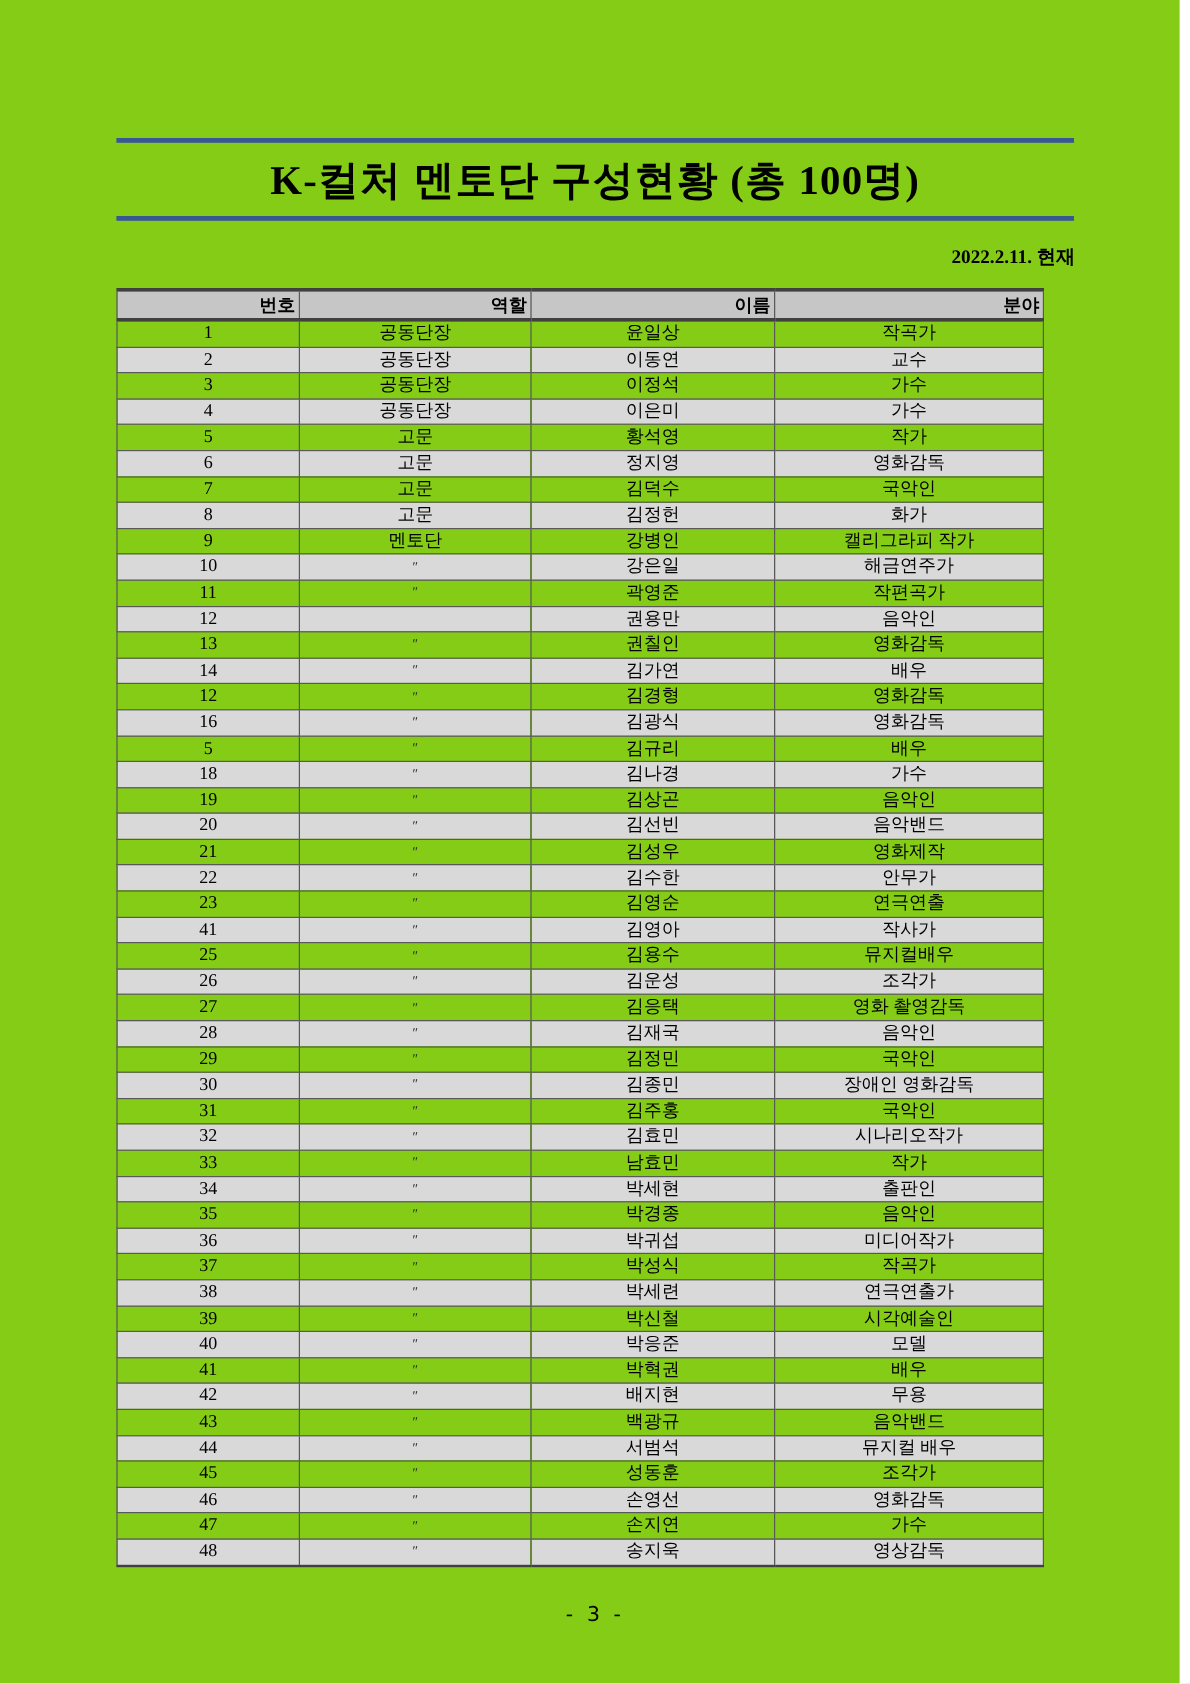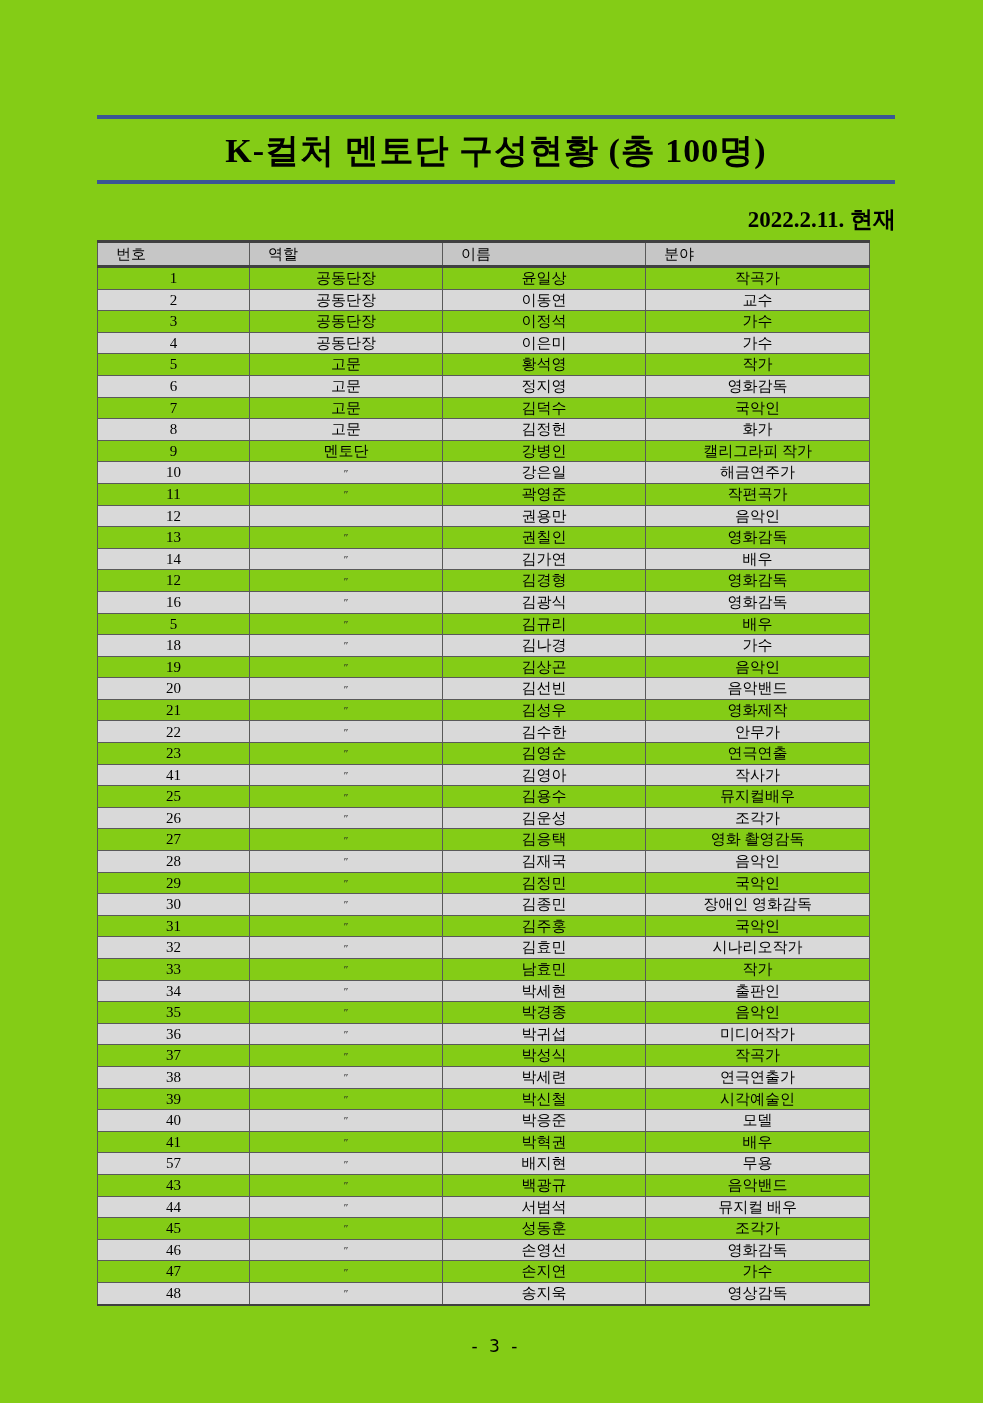--- a/index.html
+++ b/index.html
@@ -32,21 +32,21 @@
     width: 992px;
     text-align: center;
     font-size: 34px;
     font-weight: bold;
     letter-spacing: 1px;
   }
   .date-note {
     position: absolute;
     top: 204px;
     right: 87px;
-    font-size: 23px;
+    font-size: 16px;
     font-weight: bold;
   }
   table.mentor {
     position: absolute;
     top: 240px;
     left: 97px;
     width: 772px;
     border-collapse: collapse;
     table-layout: fixed;
     font-size: 15px;
@@ -55,23 +55,23 @@
   table.mentor col.c2 { width: 193px; }
   table.mentor col.c3 { width: 203px; }
   table.mentor col.c4 { width: 224px; }
   table.mentor th {
     background: var(--header-bg, #C6C6C6);
     border-top: 3px solid #404040;
     border-bottom: 3px solid #404040;
     border-left: 1px solid #595959;
     border-right: 1px solid #595959;
     height: 20px;
-    padding: 1px 18px;
-    font-weight: normal;
-    text-align: left;
+    padding: 1px 3px;
+    font-weight: bold;
+    text-align: right;
     vertical-align: middle;
   }
   table.mentor td {
     border: 1px solid #595959;
     height: 20.6px;
     padding: 0 2px;
     text-align: center;
     vertical-align: middle;
     line-height: 1.1;
     overflow: hidden;
@@ -368,21 +368,21 @@
           <td>박응준</td>
           <td>모델</td>
         </tr>
         <tr>
           <td>41</td>
           <td class="ditto">″</td>
           <td>박혁권</td>
           <td>배우</td>
         </tr>
         <tr class="alt">
-          <td>57</td>
+          <td>42</td>
           <td class="ditto">″</td>
           <td>배지현</td>
           <td>무용</td>
         </tr>
         <tr>
           <td>43</td>
           <td class="ditto">″</td>
           <td>백광규</td>
           <td>음악밴드</td>
         </tr>

